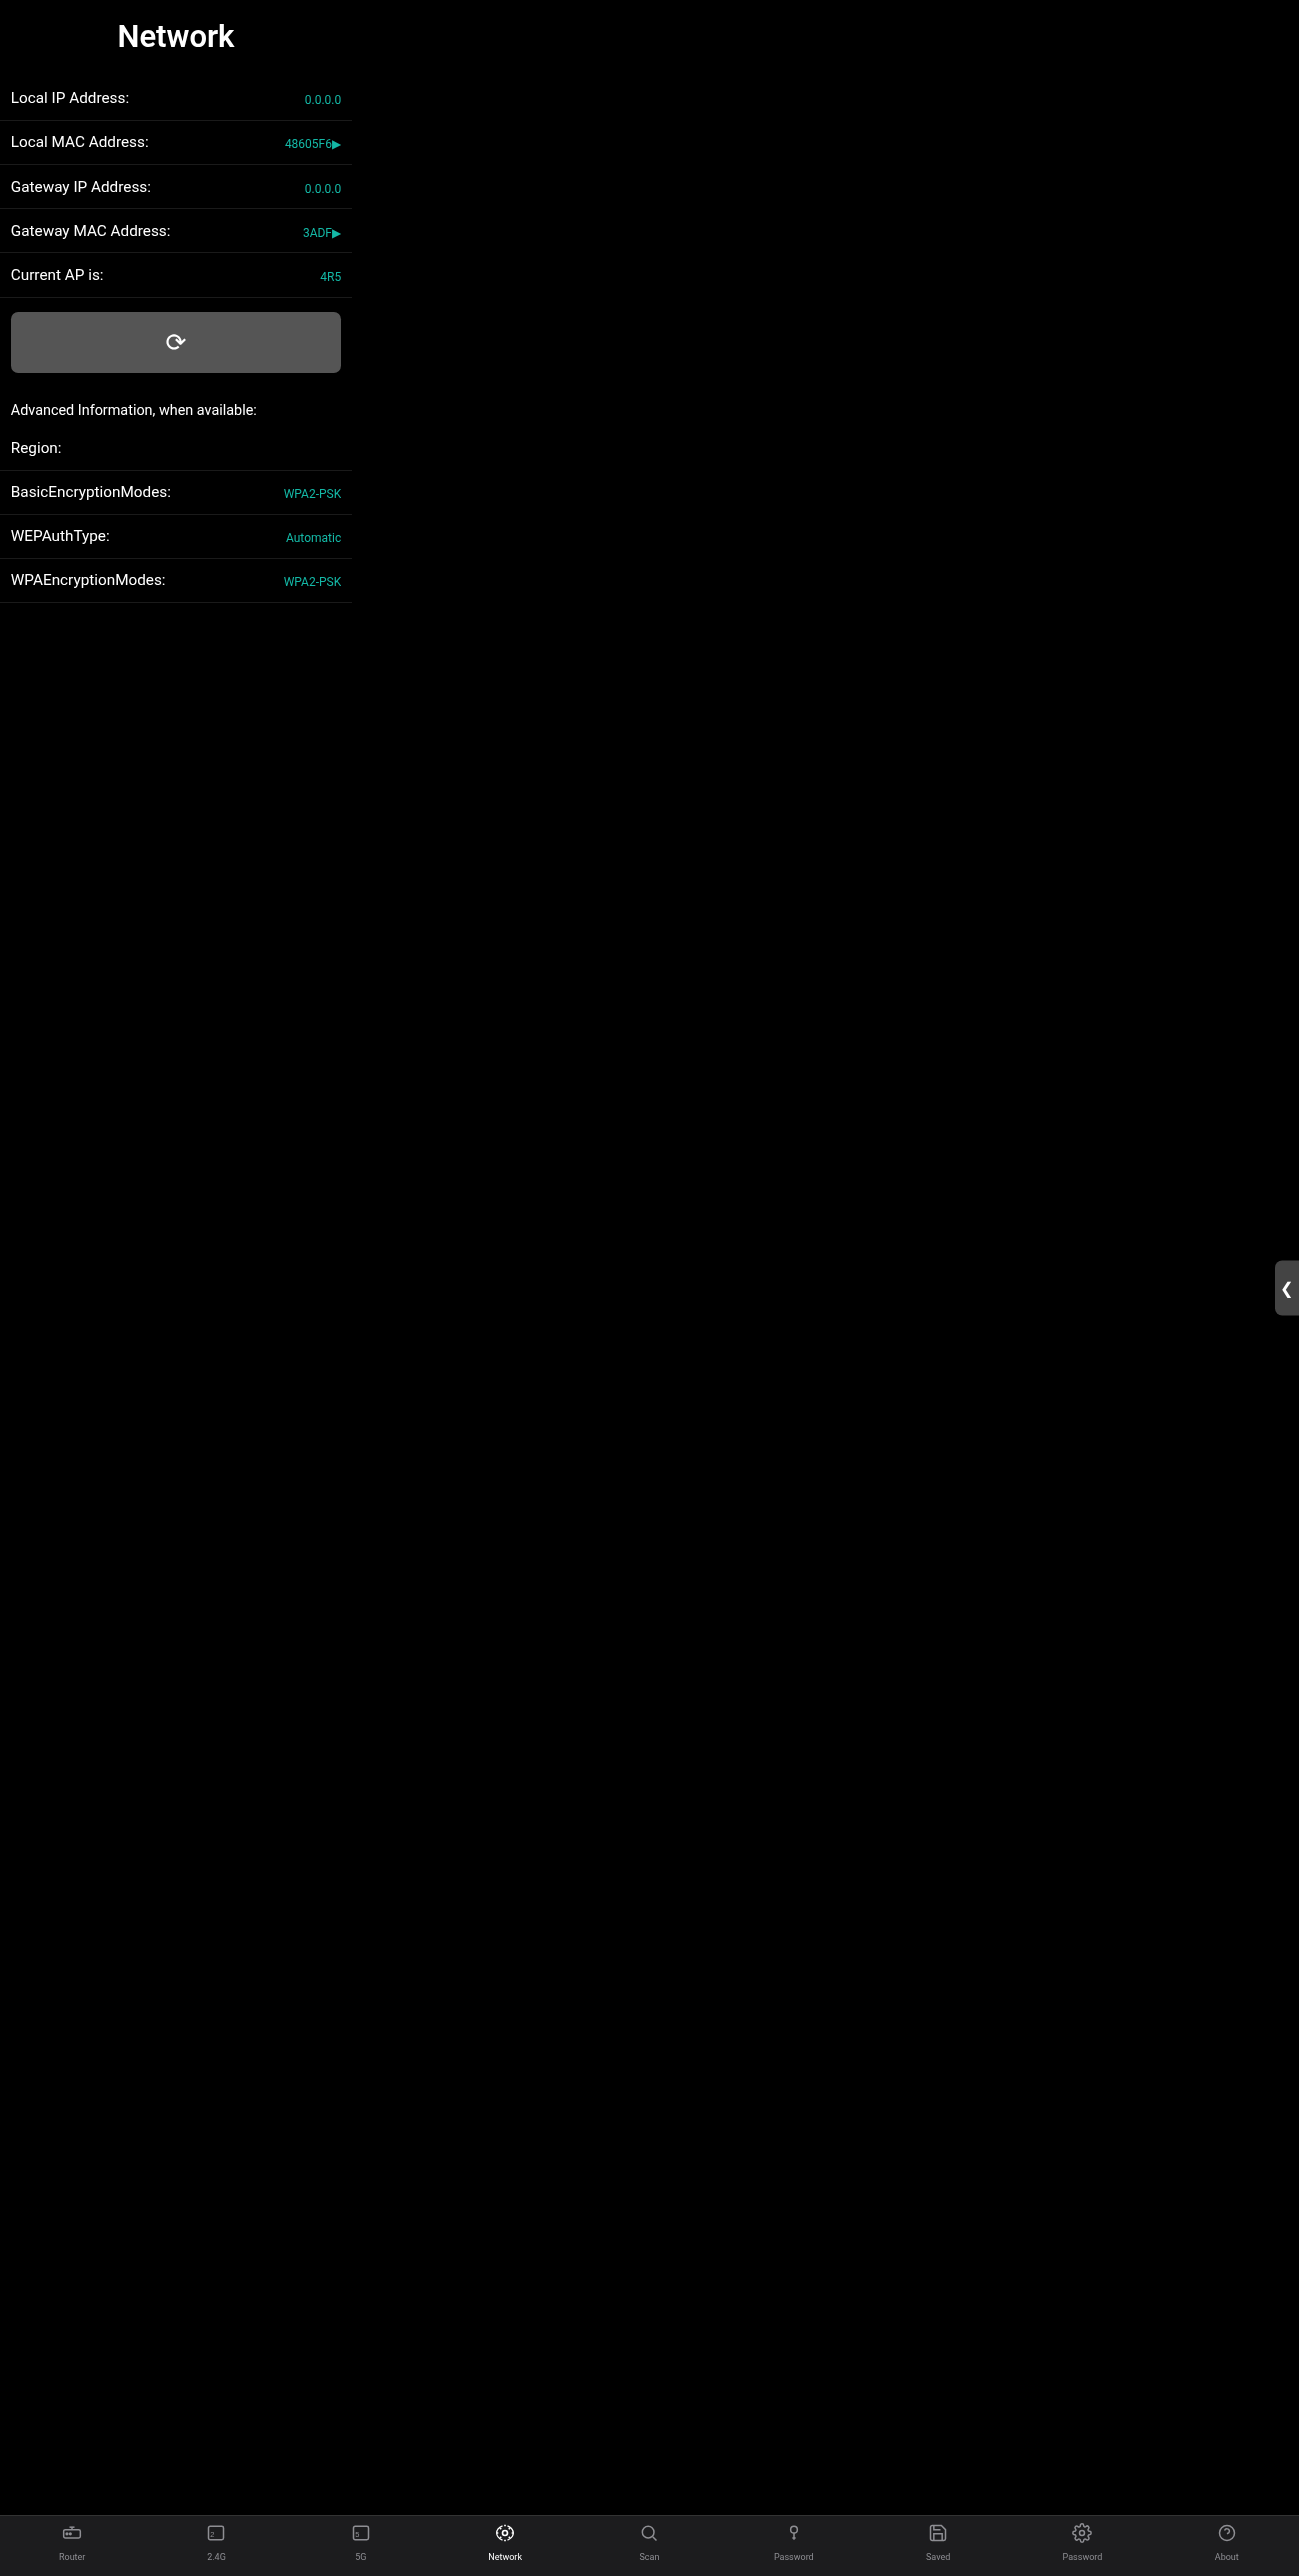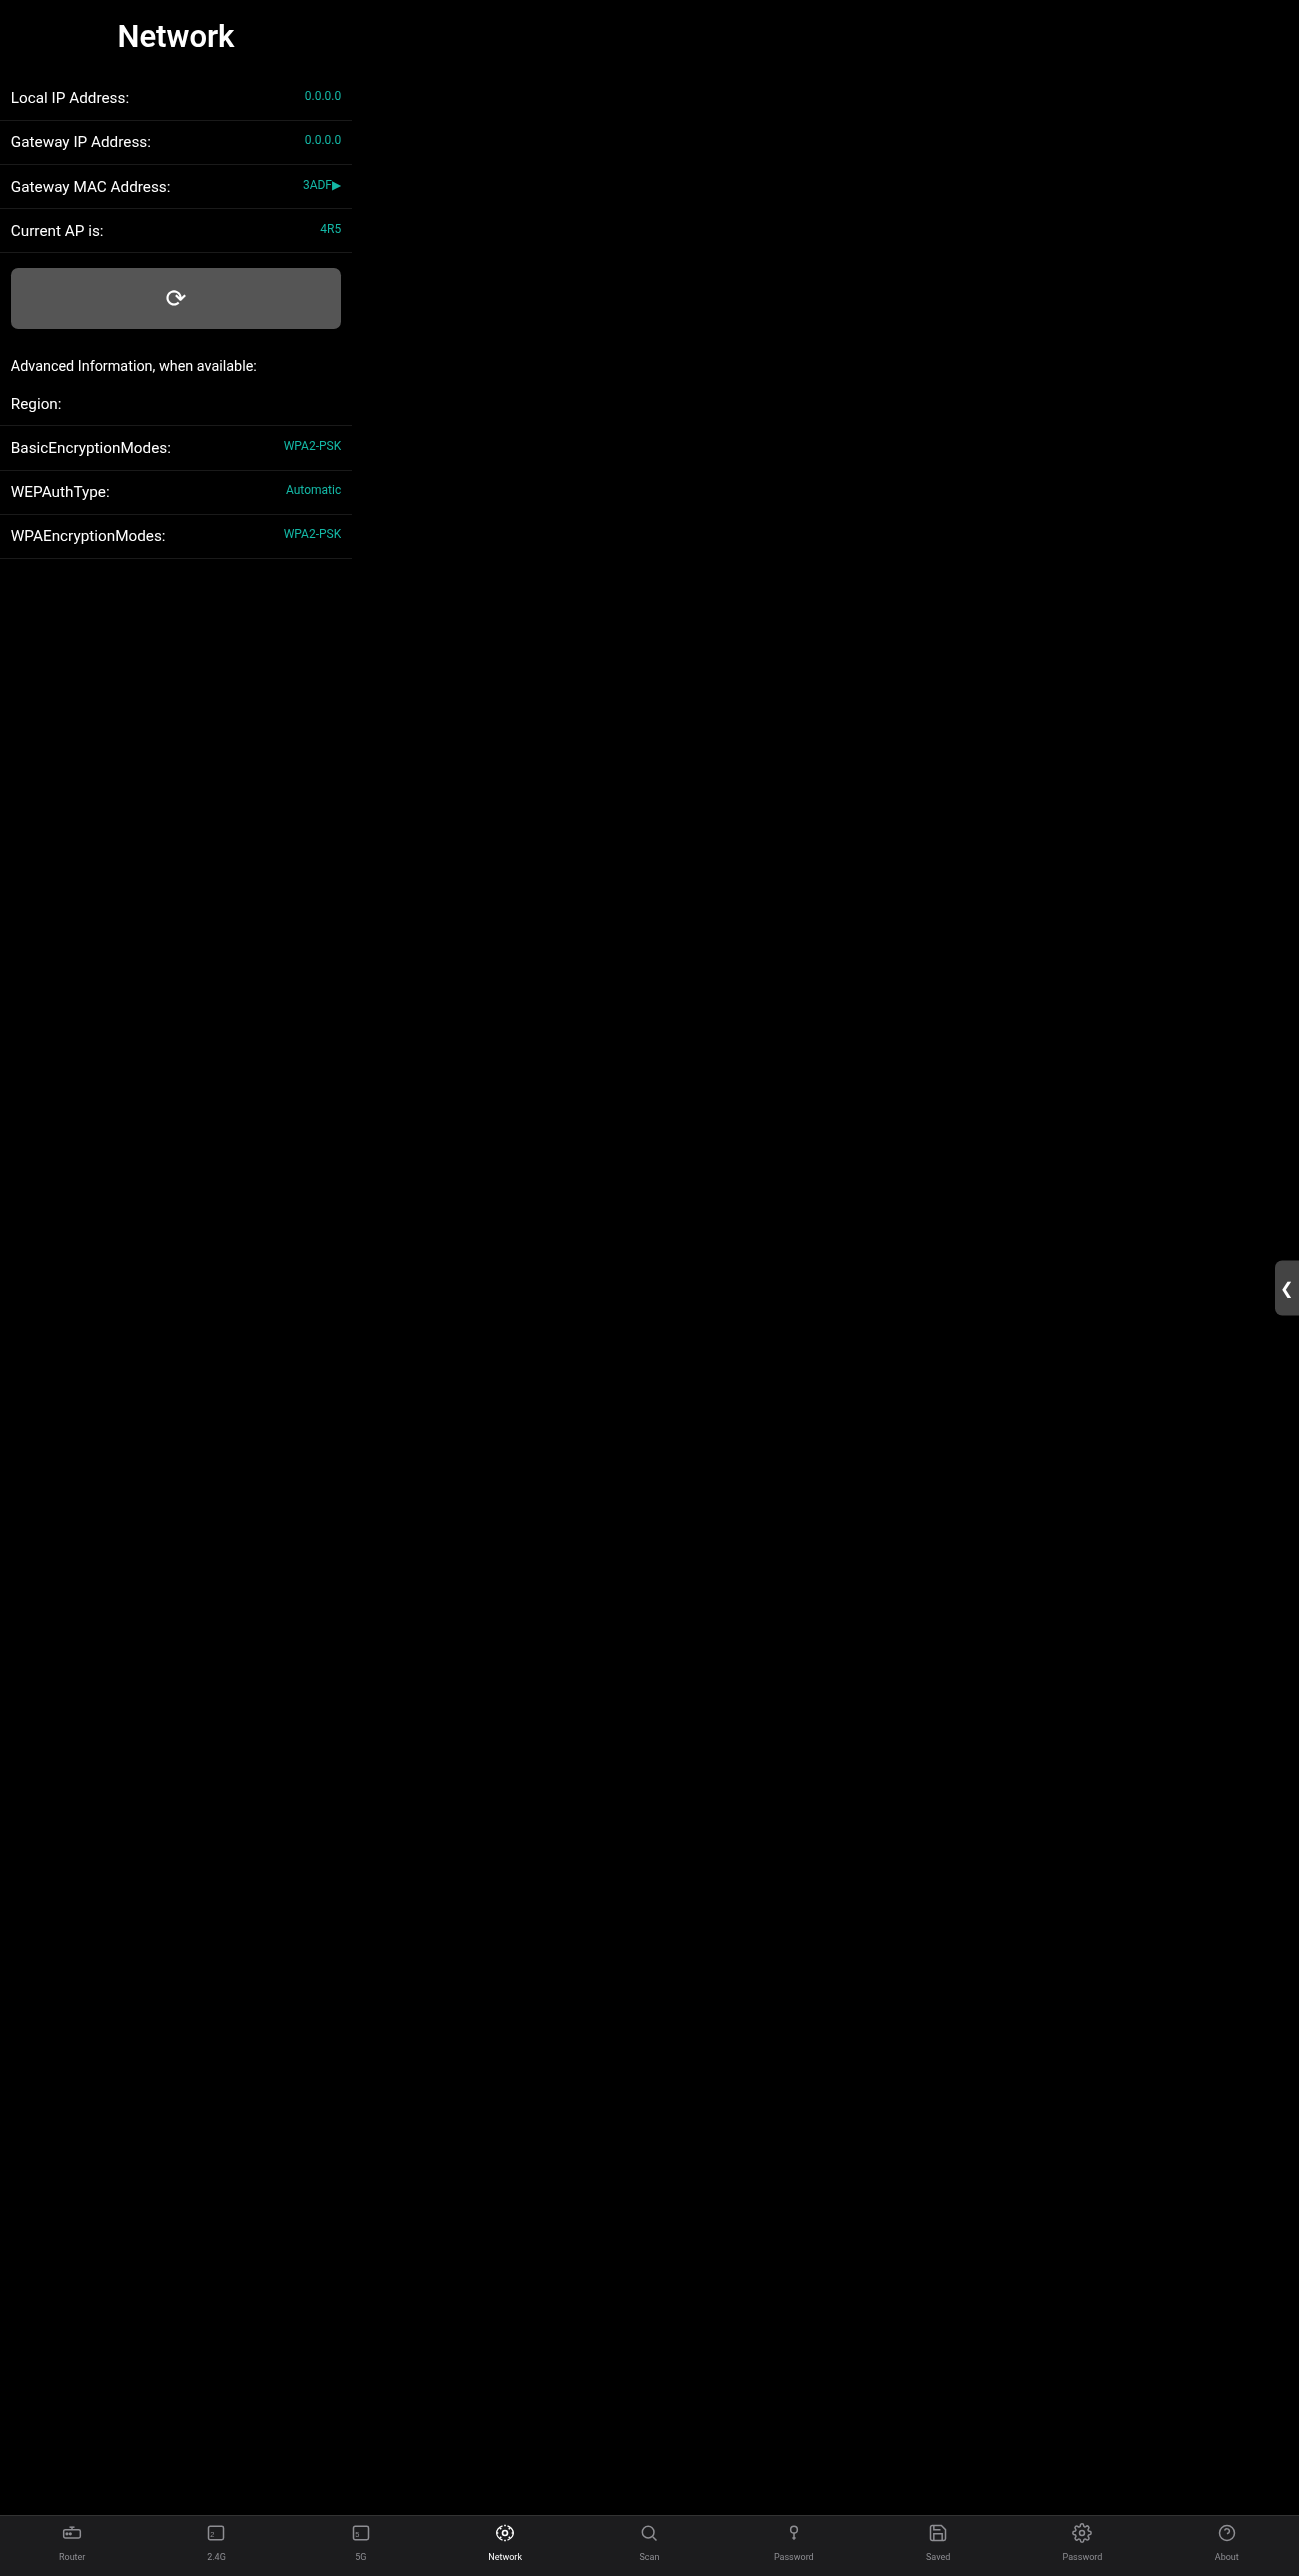--- a/index.html
+++ b/index.html
@@ -19,21 +19,21 @@
       text-align: center;
       font-size: 31px;
       font-weight: 600;
       color: #fff;
       padding: 18px 0 21.7px;
     }
 
     .info-row {
       display: flex;
       justify-content: space-between;
-      align-items: flex-start;
+      align-items: flex-end;
       padding: 12.6px 10.8px;
       border-bottom: 0.9px solid #1a1a1a;
     }
 
     .info-label {
       font-size: 15.3px;
       color: #fff;
       flex: 0 0 auto;
     }
 
@@ -156,20 +156,24 @@
 
 <div class="content">
 
   <h1 class="page-title">Network</h1>
 
   <div class="info-row">
     <span class="info-label">Local IP Address:</span>
     <span class="info-value">0.0.0.0</span>
   </div>
 
+  <div class="info-row">
+    <span class="info-label">Local MAC Address:</span>
+    <span class="info-value">48605F6▶</span>
+  </div>
 
   <div class="info-row">
     <span class="info-label">Gateway IP Address:</span>
     <span class="info-value">0.0.0.0</span>
   </div>
 
   <div class="info-row">
     <span class="info-label">Gateway MAC Address:</span>
     <span class="info-value">3ADF▶</span>
   </div>

